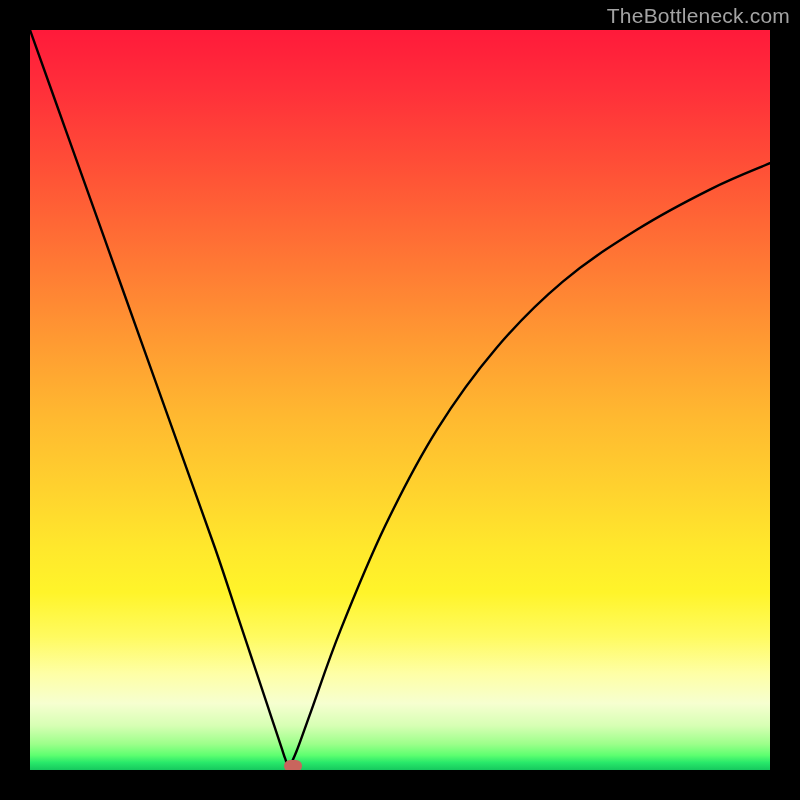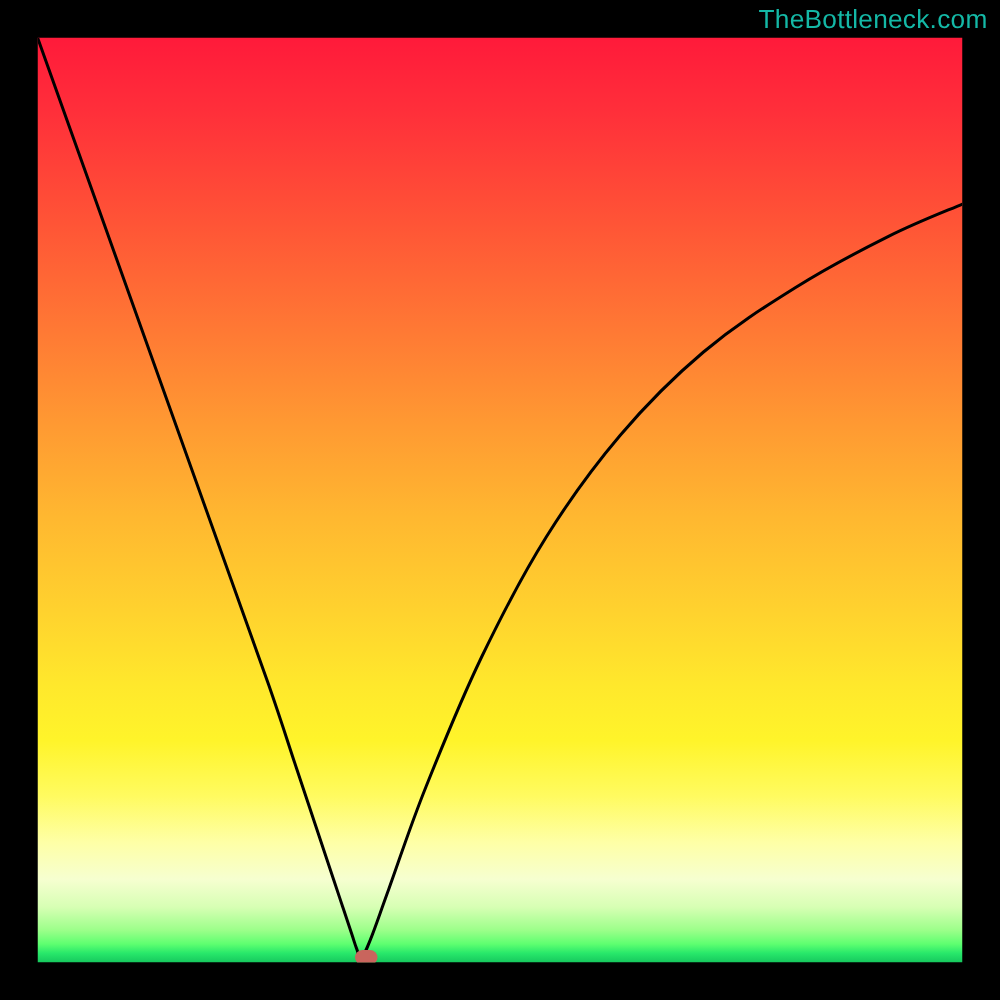--- a/index.html
+++ b/index.html
@@ -65,21 +65,21 @@
     width: 18px;
     height: 12px;
     border-radius: 6px;
     background: #c9655d;
     transform: translate(-50%, -50%);
   }
   .watermark {
     position: absolute;
     top: 4px;
     right: 10px;
-    color: #14b8a6;
+    color: #a3a3a3;
     font-size: 21px;
     letter-spacing: 0.2px;
   }
 </style>
 </head>
 <body>
 
 <div class="frame">
   <div class="watermark">TheBottleneck.com</div>
 

